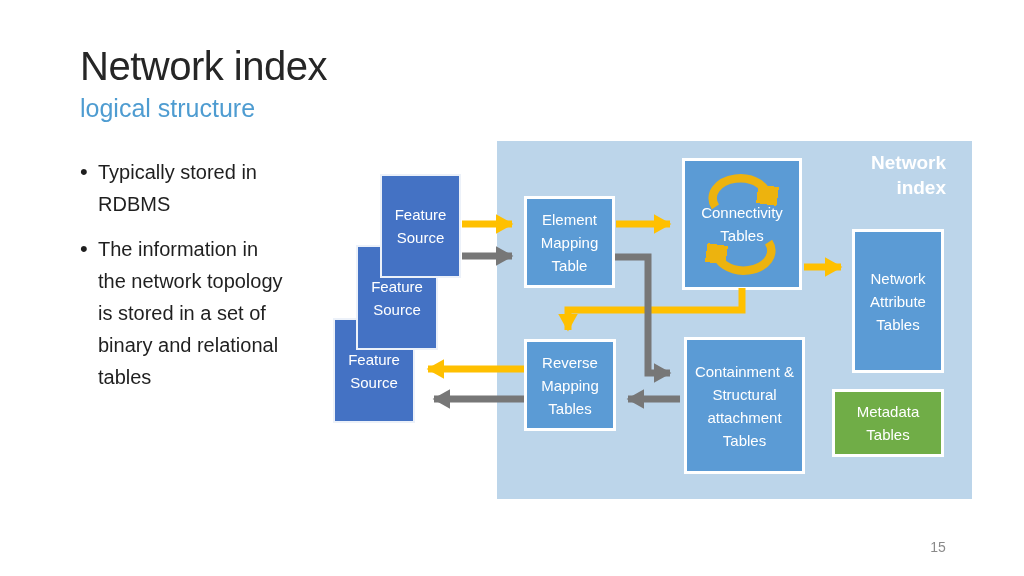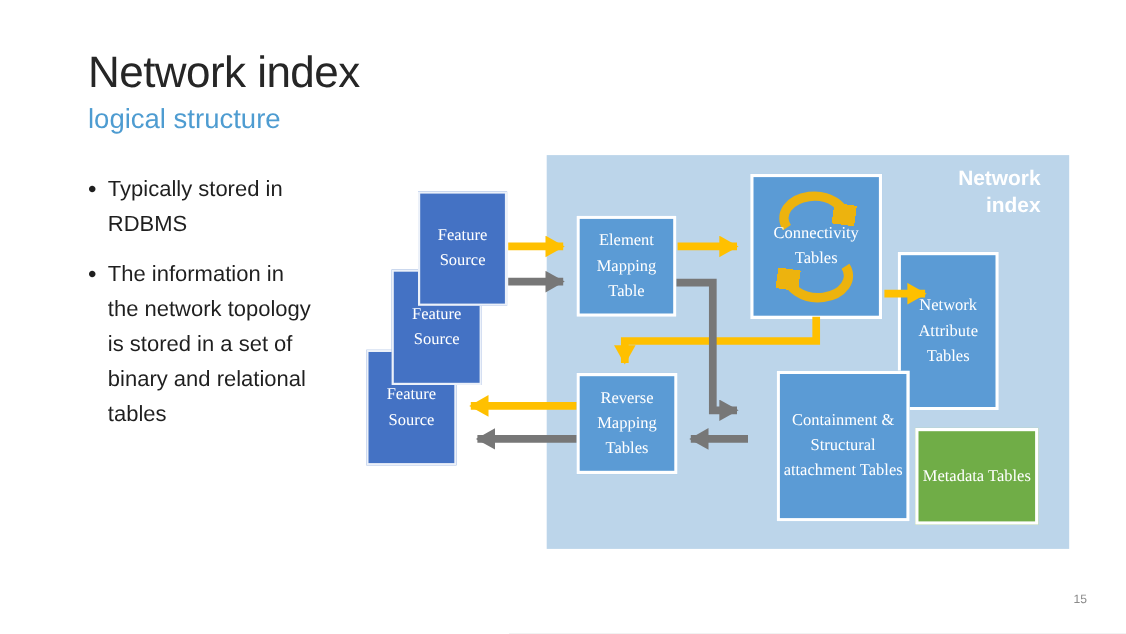--- a/index.html
+++ b/index.html
@@ -25,59 +25,58 @@
     position:absolute; left:497px; top:141px; width:475px; height:358px;
     background:var(--panel-bg, #BCD5EA);
   }
   .overlay-label {
     position:absolute; left:846px; top:150px; width:100px;
     text-align:right; color:#ffffff; font-weight:700;
     font-size:19px; line-height:25px; z-index:4;
   }
   .node {
     position:absolute; box-sizing:border-box;
-    display:flex; align-items:center; justify-content:center;
+    display:flex; align-items:center; 
     text-align:center; color:#ffffff; font-size:15px; line-height:23px;
     padding:2px;
-    font-family:Liberation Serif, serif;
   }
   .node-feature {
     background:var(--feature-box, #4472C4);
     border:2px solid rgba(255,255,255,0.9);
   }
   .node-table {
     background:var(--table-box, #5B9BD5);
     border:3px solid #ffffff;
   }
   .node-green {
     background:var(--metadata-box, #70AD47);
     border:3px solid #ffffff;
   }
   #fs1 { left:380px; top:174px; width:81px;  height:104px; z-index:3; }
   #fs2 { left:356px; top:245px; width:82px;  height:105px; z-index:2; }
   #fs3 { left:333px; top:318px; width:82px;  height:105px; z-index:1; }
   #em  { left:524px; top:196px; width:91px;  height:92px;  z-index:2; }
   #cn  { left:682px; top:158px; width:120px; height:132px; z-index:2; }
-  #na  { left:816px; top:229px; width:92px;  height:144px; z-index:2; }
+  #na  { left:852px; top:229px; width:92px;  height:144px; z-index:2; }
   #rm  { left:524px; top:339px; width:92px;  height:92px;  z-index:2; }
-  #ct  { left:706px; top:337px; width:121px; height:137px; z-index:2; }
-  #md  { left:832px; top:389px; width:112px; height:88px;  z-index:2; }
+  #ct  { left:684px; top:337px; width:121px; height:137px; z-index:2; }
+  #md  { left:832px; top:389px; width:112px; height:68px;  z-index:2; }
   .node-label { position:relative; z-index:2; }
   .cycle-icon { position:absolute; left:0; top:0; width:100%; height:100%; z-index:1; }
   .cycle-icon path { stroke:var(--icon-gold, #EDB30E); stroke-width:9; fill:none; }
   .edges { position:absolute; left:0; top:0; width:1024px; height:576px; z-index:5; pointer-events:none; }
   .edge { fill:none; stroke-width:7; }
   .edge-gold { stroke:var(--arrow-gold, #FFC000); }
   .edge-gray { stroke:var(--arrow-gray, #777777); }
   .head-gold { fill:var(--arrow-gold, #FFC000); }
   .head-gray { fill:var(--arrow-gray, #777777); }
   .head-icon { fill:var(--icon-gold, #EDB30E); }
   .page-number {
-    position:absolute; left:928px; top:539px; width:20px; text-align:left;
-    font-size:11px; color:#8a8a8a;margin-left:48px;
+    position:absolute; left:928px; top:539px; width:20px; text-align:center;
+    font-size:14px; color:#8a8a8a;
   }
 </style>
 </head>
 <body>
 
 <div class="slide">
 
   <div class="title">Network index</div>
   <div class="subtitle">logical structure</div>
 

